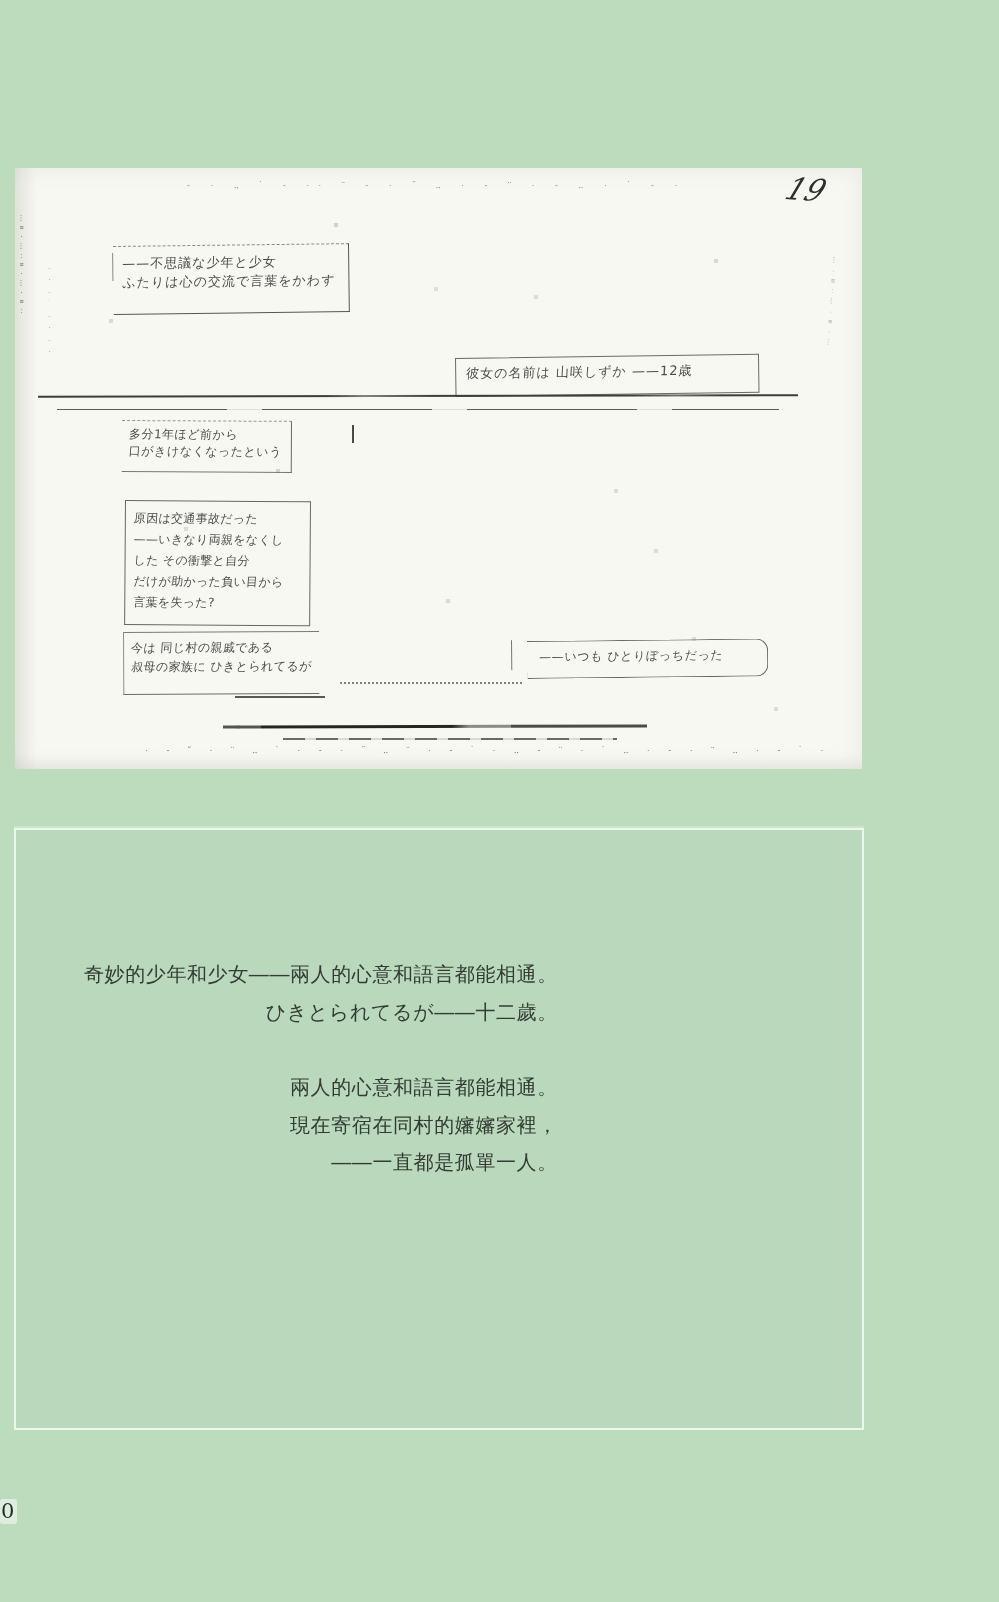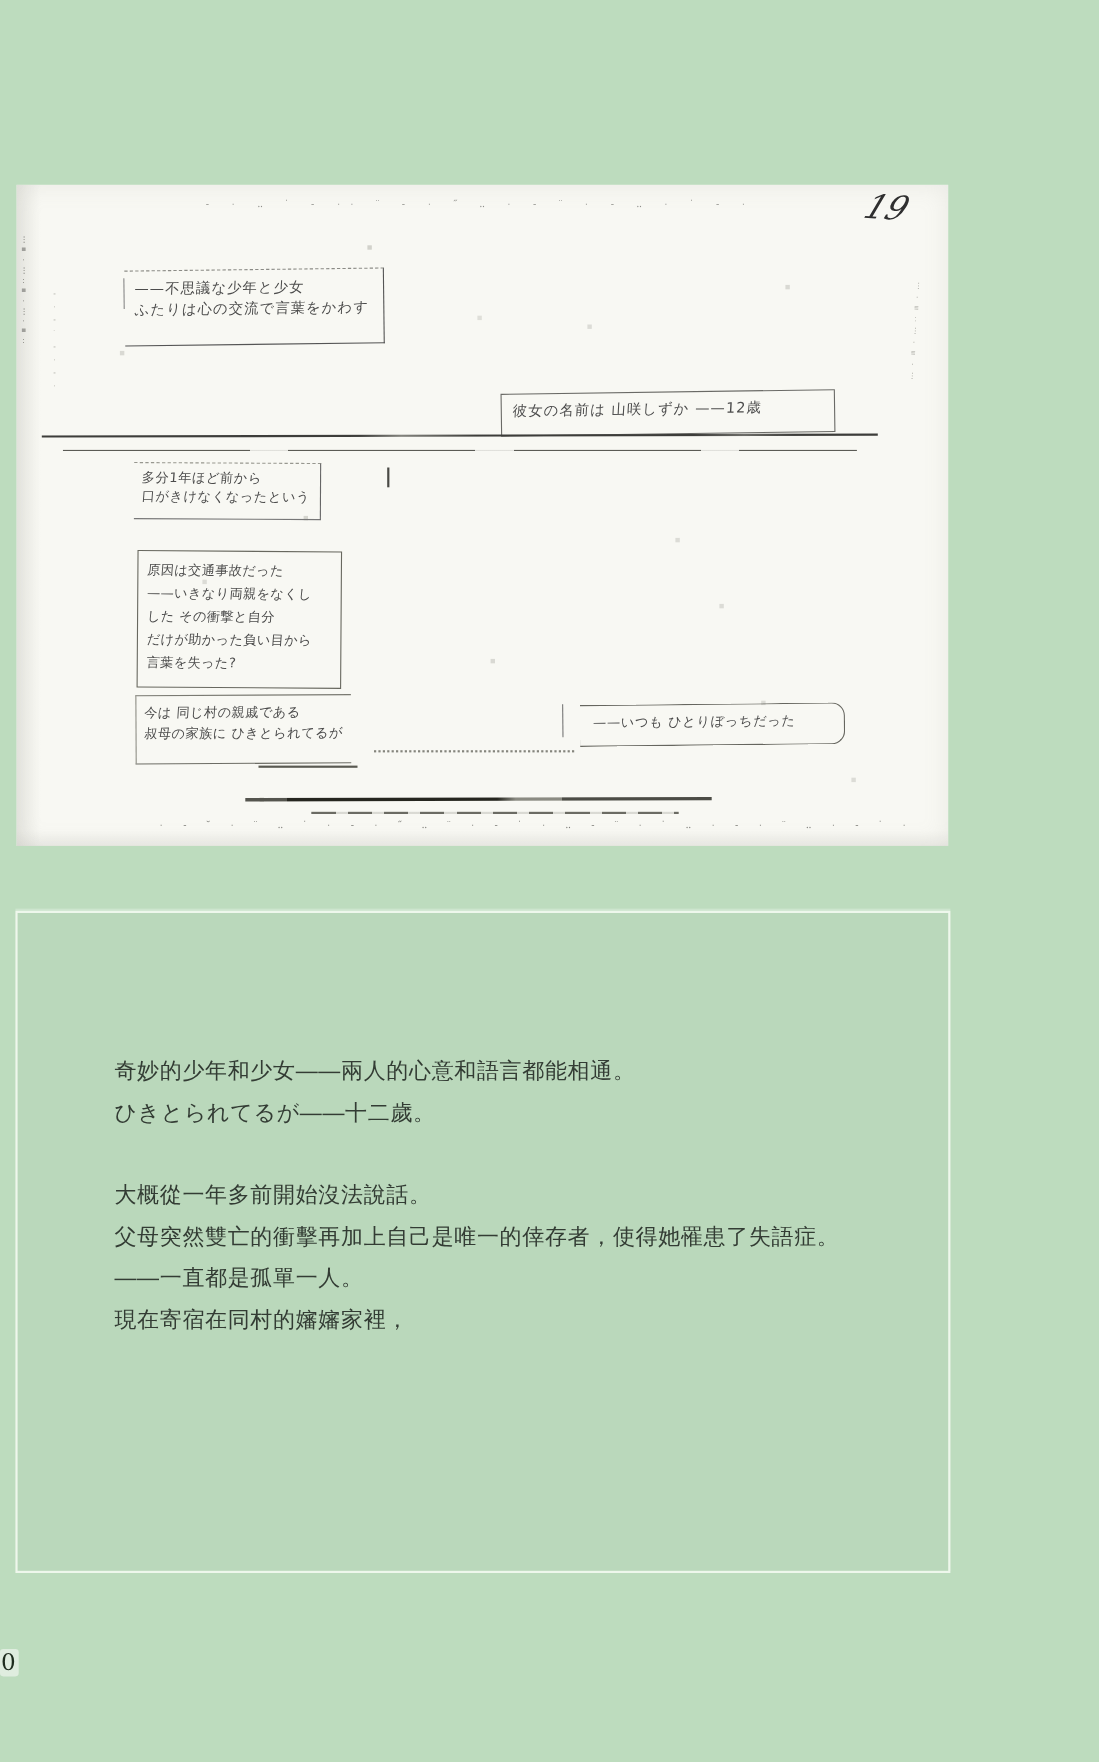--- a/index.html
+++ b/index.html
@@ -88,21 +88,21 @@
       500px 202px 0 1px rgba(110,110,100,.18), 640px 382px 0 1px rgba(110,110,100,.2),
       170px 360px 0 1px rgba(110,110,100,.2), 420px 120px 0 1px rgba(110,110,100,.18);
   }
 
   
   .panel {
     position:absolute; left:14px; top:828px; width:846px; height:598px;
     border:2px solid #eef7ec; background:rgba(130,160,130,0.05);
     box-shadow:0 -2px 0 rgba(255,255,255,0.25);
   }
-  .translation { position:absolute; left:88px; top:126px; }
+  .translation { position:absolute; left:68px; top:126px;text-align:right; }
   .translation p {
     margin:0; font-size:20px; line-height:37.6px; letter-spacing:0.6px;
     color:#333c34; white-space:nowrap;
   }
   .translation p.gap { margin-top:38px; }
 
   
   .corner-num {
     position:absolute; left:0; top:1499px; padding:0 3px 1px 1px;
     font-family:"DejaVu Serif", serif; font-size:21px; color:#1f2d1f;
@@ -161,20 +161,19 @@
   <div class="uline5"></div>
   <div class="smudge-a"></div>
   <div class="smudge-b"></div>
   <div class="ticks-bottom">· ‐ ˘ · ¨ ‥ ˙ · ‐ · ˝ ‥ ¨ · ‐ ˙ · ‥ ‐ ¨ · ˙ ‥ · ‐ · ¨ ‥ · ‐ ˙ ·</div>
 </div>
 
 <div class="panel">
   <div class="translation">
     <p>奇妙的少年和少女——兩人的心意和語言都能相通。</p>
     <p>ひきとられてるが——十二歲。</p>
-    <p class="gap">大概從一年多前開始沒法說話。</p>
-    <p>父母突然雙亡的衝擊再加上自己是唯一的倖存者，使得她罹患了失語症。</p>
+    <p class="gap">兩人的心意和語言都能相通。</p>
+    <p>現在寄宿在同村的嬸嬸家裡，</p>
     <p>——一直都是孤單一人。</p>
-    <p>現在寄宿在同村的嬸嬸家裡，</p>
   </div>
 </div>
 
 <div class="corner-num">0</div>
 
 </body></html>

